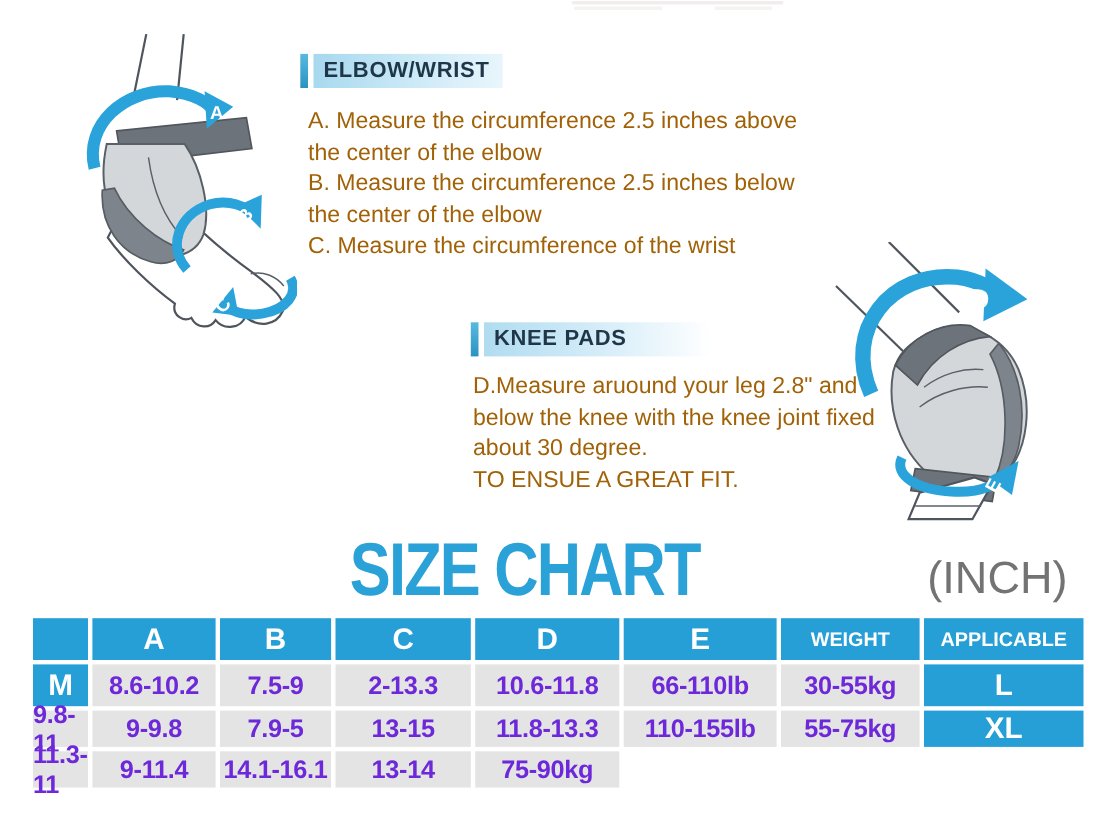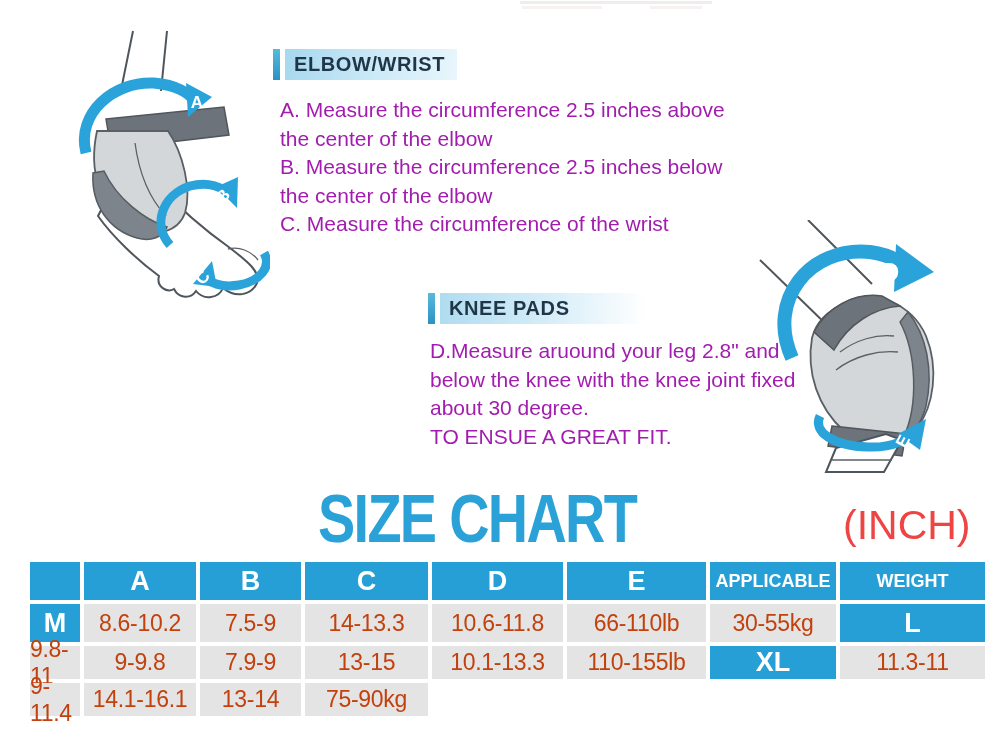--- a/index.html
+++ b/index.html
@@ -19,45 +19,45 @@
   .chip { display:flex; align-items:center; }
   .chip-bar { width:7px; height:31px; background:linear-gradient(180deg,#58badd,#2a92c3); margin-right:5px; }
   .chip-label {
     height:31px; display:flex; align-items:center;
     padding:0 12px 0 9px;
     font-weight:bold; font-size:20px; letter-spacing:0.6px; color:#1f3648;
   }
   .chip-elbow .chip-label { background:linear-gradient(100deg,#a6d8ee 0%,#cdeaf7 55%,#e9f6fc 100%); }
   .chip-knee  .chip-label { background:linear-gradient(90deg,#b0dcf0 0%,#d8eef9 55%,rgba(255,255,255,0) 100%); width:185px; }
 
-  .body-text { font-size:21px; line-height:28.5px; color:#a21caf; }
+  .body-text { font-size:21px; line-height:28.5px; color:#a16207; }
   .elbow-text { left:280px; top:96px; width:448px; }
   .knee-text  { left:430px; top:337px; width:398px; }
 
   .size-title {
     left:318px; top:482px; font-size:68px; font-weight:bold; color:#2aa2d8;
     letter-spacing:-2px; line-height:72px; white-space:nowrap;
     transform:scaleX(0.82); transform-origin:0 0;
   }
-  .unit-note { left:843px; top:501px; font-size:41px; line-height:48px; color:#ef4444; }
+  .unit-note { left:843px; top:501px; font-size:41px; line-height:48px; color:#737373; }
 
   
   .size-table {
     left:30px; top:562px;
     display:grid;
     grid-template-columns:50px 112px 101px 123px 131px 139px 126px 145px;
     grid-template-rows:38px 38px 33px 33px;
     gap:4px;
   }
   .size-table > div { display:flex; align-items:center; justify-content:center; }
   .corner, .th, .rl { background:#259fd6; color:#ffffff; font-weight:bold; }
   .th { font-size:27px; }
   .th-small { font-size:18px; letter-spacing:0; }
   .rl { font-size:27px; }
-  .td { background:#e4e4e4; color:#c2410c; font-size:23px; letter-spacing:-0.3px; }
+  .td { background:#e4e4e4; color:#6d28d9; font-size:23px; letter-spacing:-0.3px;font-weight:bold; }
 
   
   .arm-svg  { left:40px;  top:25px;  width:230px; height:280px; }
   .knee-svg { left:756px; top:220px; width:235px; height:255px; }
   .limb    { stroke:#4f555c; stroke-width:2; fill:none; }
   .skin    { fill:#ffffff; stroke:#4f555c; stroke-width:2; }
   .strap   { fill:#6d737b; stroke:#51565c; stroke-width:1.5; }
   .padbody { fill:#d3d7da; stroke:#595f66; stroke-width:1.8; }
   .padcap  { fill:#7e848b; stroke:#565c63; stroke-width:1.5; }
   .thin    { stroke:#5a6067; stroke-width:1.3; fill:none; }
@@ -148,38 +148,39 @@
   <div class="abs size-title">SIZE CHART</div>
   <div class="abs unit-note">(INCH)</div>
 
   <div class="abs size-table">
     <div class="corner"></div>
     <div class="th">A</div>
     <div class="th">B</div>
     <div class="th">C</div>
     <div class="th">D</div>
     <div class="th">E</div>
+    <div class="th th-small">WEIGHT</div>
     <div class="th th-small">APPLICABLE</div>
-    <div class="th th-small">WEIGHT</div>
 
     <div class="rl">M</div>
     <div class="td">8.6-10.2</div>
     <div class="td">7.5-9</div>
-    <div class="td">14-13.3</div>
+    <div class="td">2-13.3</div>
     <div class="td">10.6-11.8</div>
     <div class="td">66-110lb</div>
     <div class="td">30-55kg</div>
 
     <div class="rl">L</div>
     <div class="td">9.8-11</div>
     <div class="td">9-9.8</div>
-    <div class="td">7.9-9</div>
+    <div class="td">7.9-5</div>
     <div class="td">13-15</div>
-    <div class="td">10.1-13.3</div>
+    <div class="td">11.8-13.3</div>
     <div class="td">110-155lb</div>
+    <div class="td">55-75kg</div>
 
     <div class="rl">XL</div>
     <div class="td">11.3-11</div>
     <div class="td">9-11.4</div>
     <div class="td">14.1-16.1</div>
     <div class="td">13-14</div>
     <div class="td">75-90kg</div>
   </div>
 
 </div>

